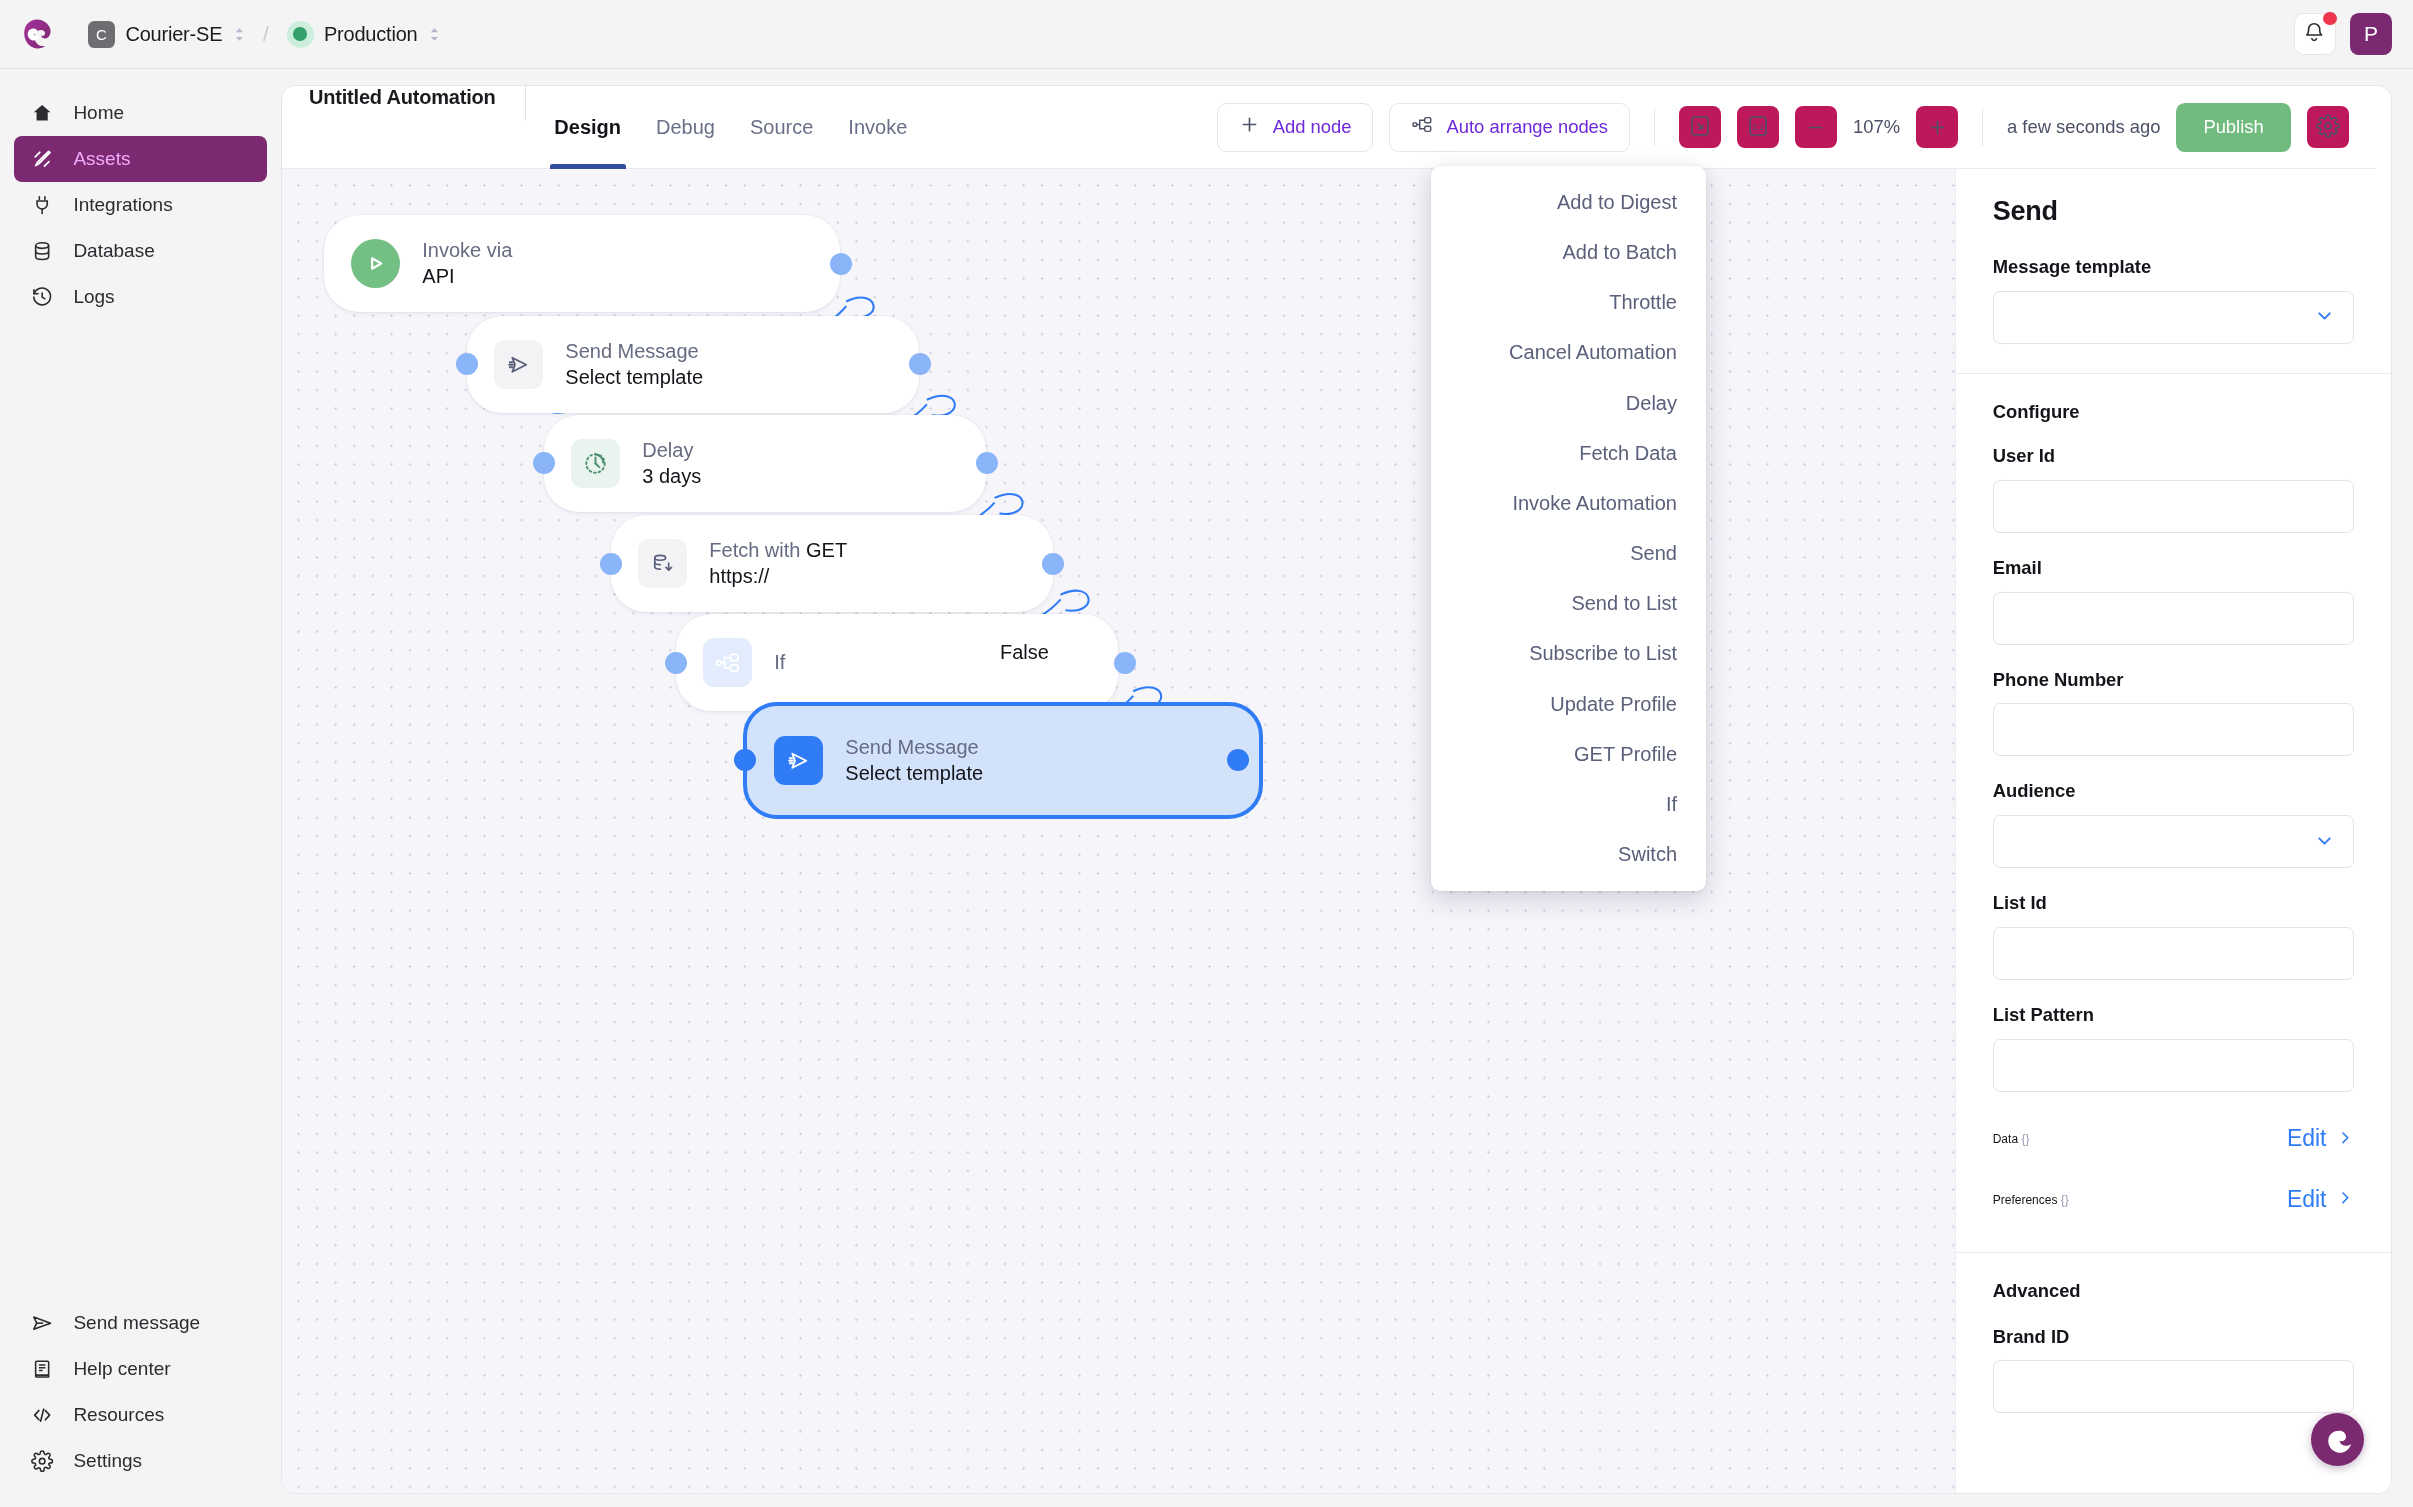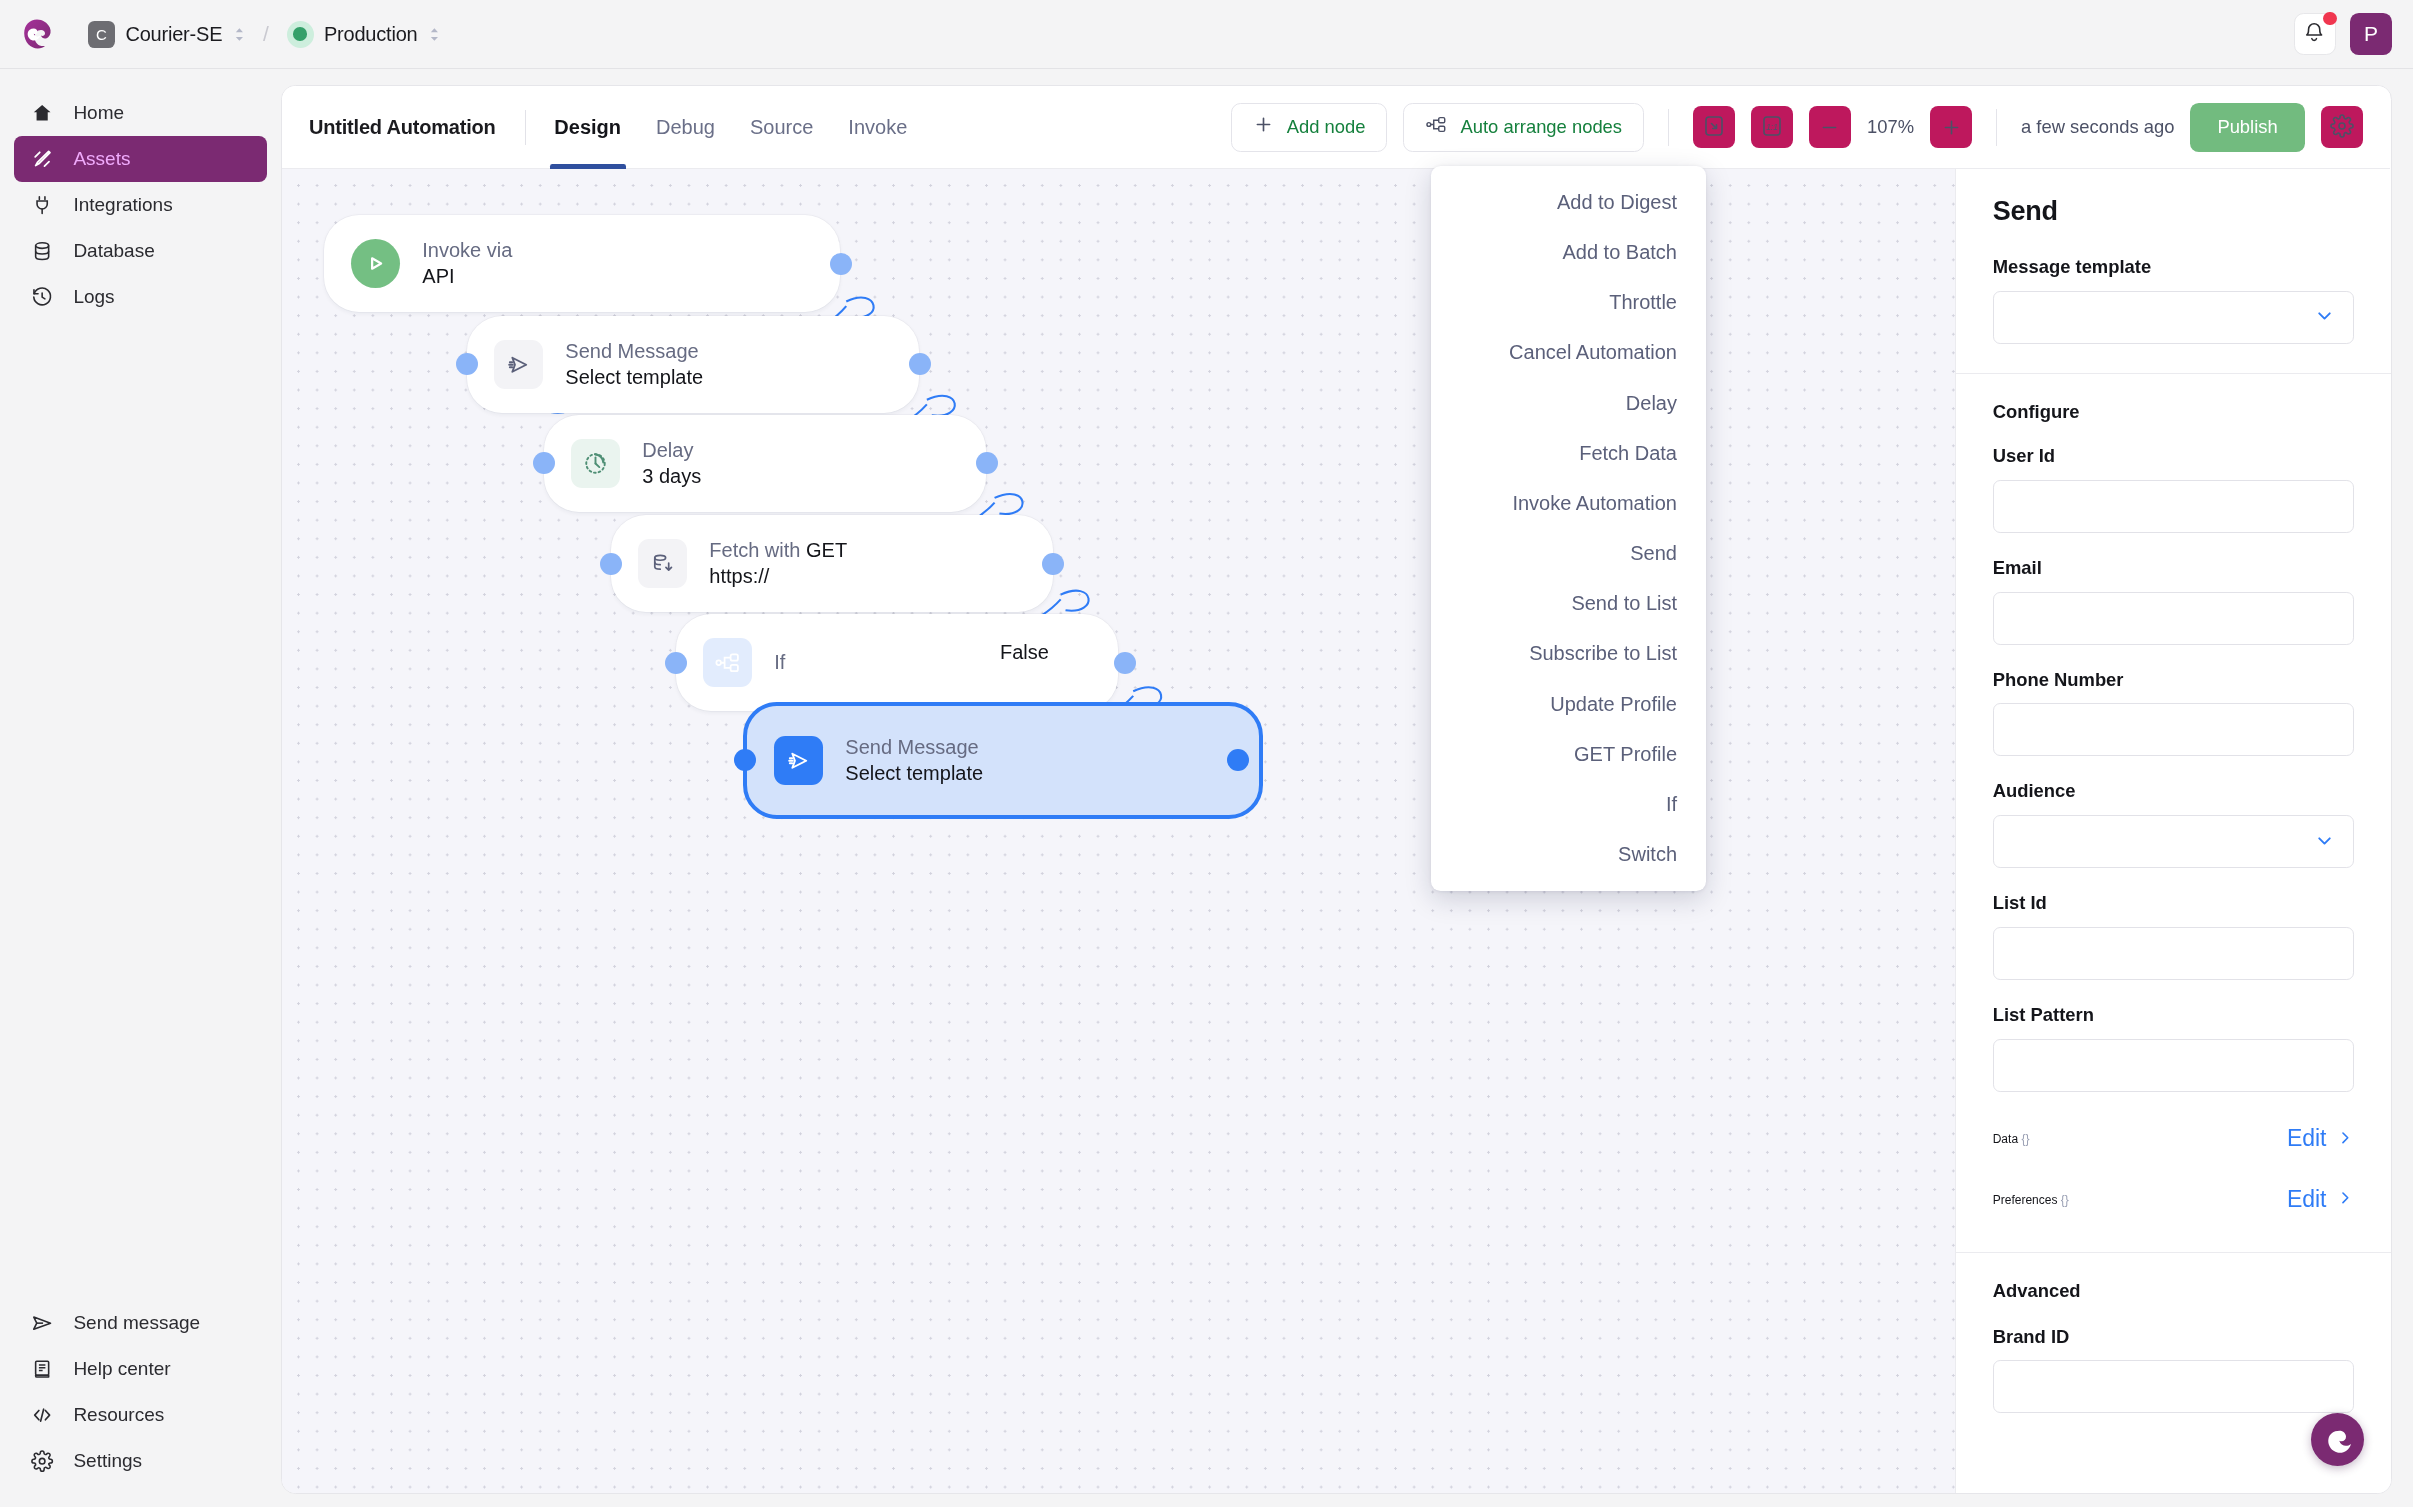--- a/index.html
+++ b/index.html
@@ -75,22 +75,22 @@
   }
   .main-card {
     position: relative; width: 100%; height: 100%;
     background: #ffffff; border-radius: 14.4px;
     border: 0.8px solid #e6e6ea;
     overflow: hidden;
   }
 
   
   .edtoolbar {
-    position: absolute; top: 0; left: 0; right: 1px; height: 83px;
-    display: flex; align-items: center; padding: 0 27px;
+    position: absolute; top: 0; left: 0; right: 15px; height: 83px;
+    display: flex; padding: 0 27px;
     background: #fff;
     border-bottom: 0.8px solid #ebebef;
     z-index: 5;
   }
   .auto-title { font-size: 20px; color: #1b1b1f; font-weight: 700; letter-spacing: -0.2px; }
   .tb-div { width: 0.8px; height: 35px; background: #e2e2e8; margin: 0 29px; }
   .tabs { display: flex; align-items: center; gap: 35px; height: 83px; }
   .tab {
     position: relative; font-size: 20px; color: #6a6f88;
     display: flex; align-items: center; height: 83px;
@@ -98,21 +98,21 @@
   .tab.active { color: #14151a; font-weight: 700; }
   .tab.active::after {
     content: ""; position: absolute; left: -4.8px; right: -4.8px; bottom: 0;
     height: 4.8px; background: #2f4f9e; border-radius: 2.4px 2.4px 0 0;
   }
   .tb-right { margin-left: auto; display: flex; align-items: center; gap: 16px; }
   .pill-btn {
     display: flex; align-items: center; gap: 12.8px;
     height: 49px; padding: 0 21px;
     border: 0.8px solid #e4e4ea; border-radius: 9.6px; background: #fff;
-    font-size: 18.4px; color: #15803d;
+    font-size: 18.4px; color: #6d28d9;
   }
   .icon-sq {
     width: 42px; height: 42px; border-radius: 8px; background: #be185d;
     display: flex; align-items: center; justify-content: center; font-style: italic;
   }
   .zoomgrp { display: flex; align-items: center; gap: 11.2px; }
   .zoom-val { font-size: 18.4px; color: #4c5166; min-width: 57px; text-align: center; }
   .vsep { width: 0.8px; height: 37px; background: #e4e4ea; margin: 0 8px; }
   .saved-txt { font-size: 18.4px; color: #4c5166; }
   .publish-btn {

